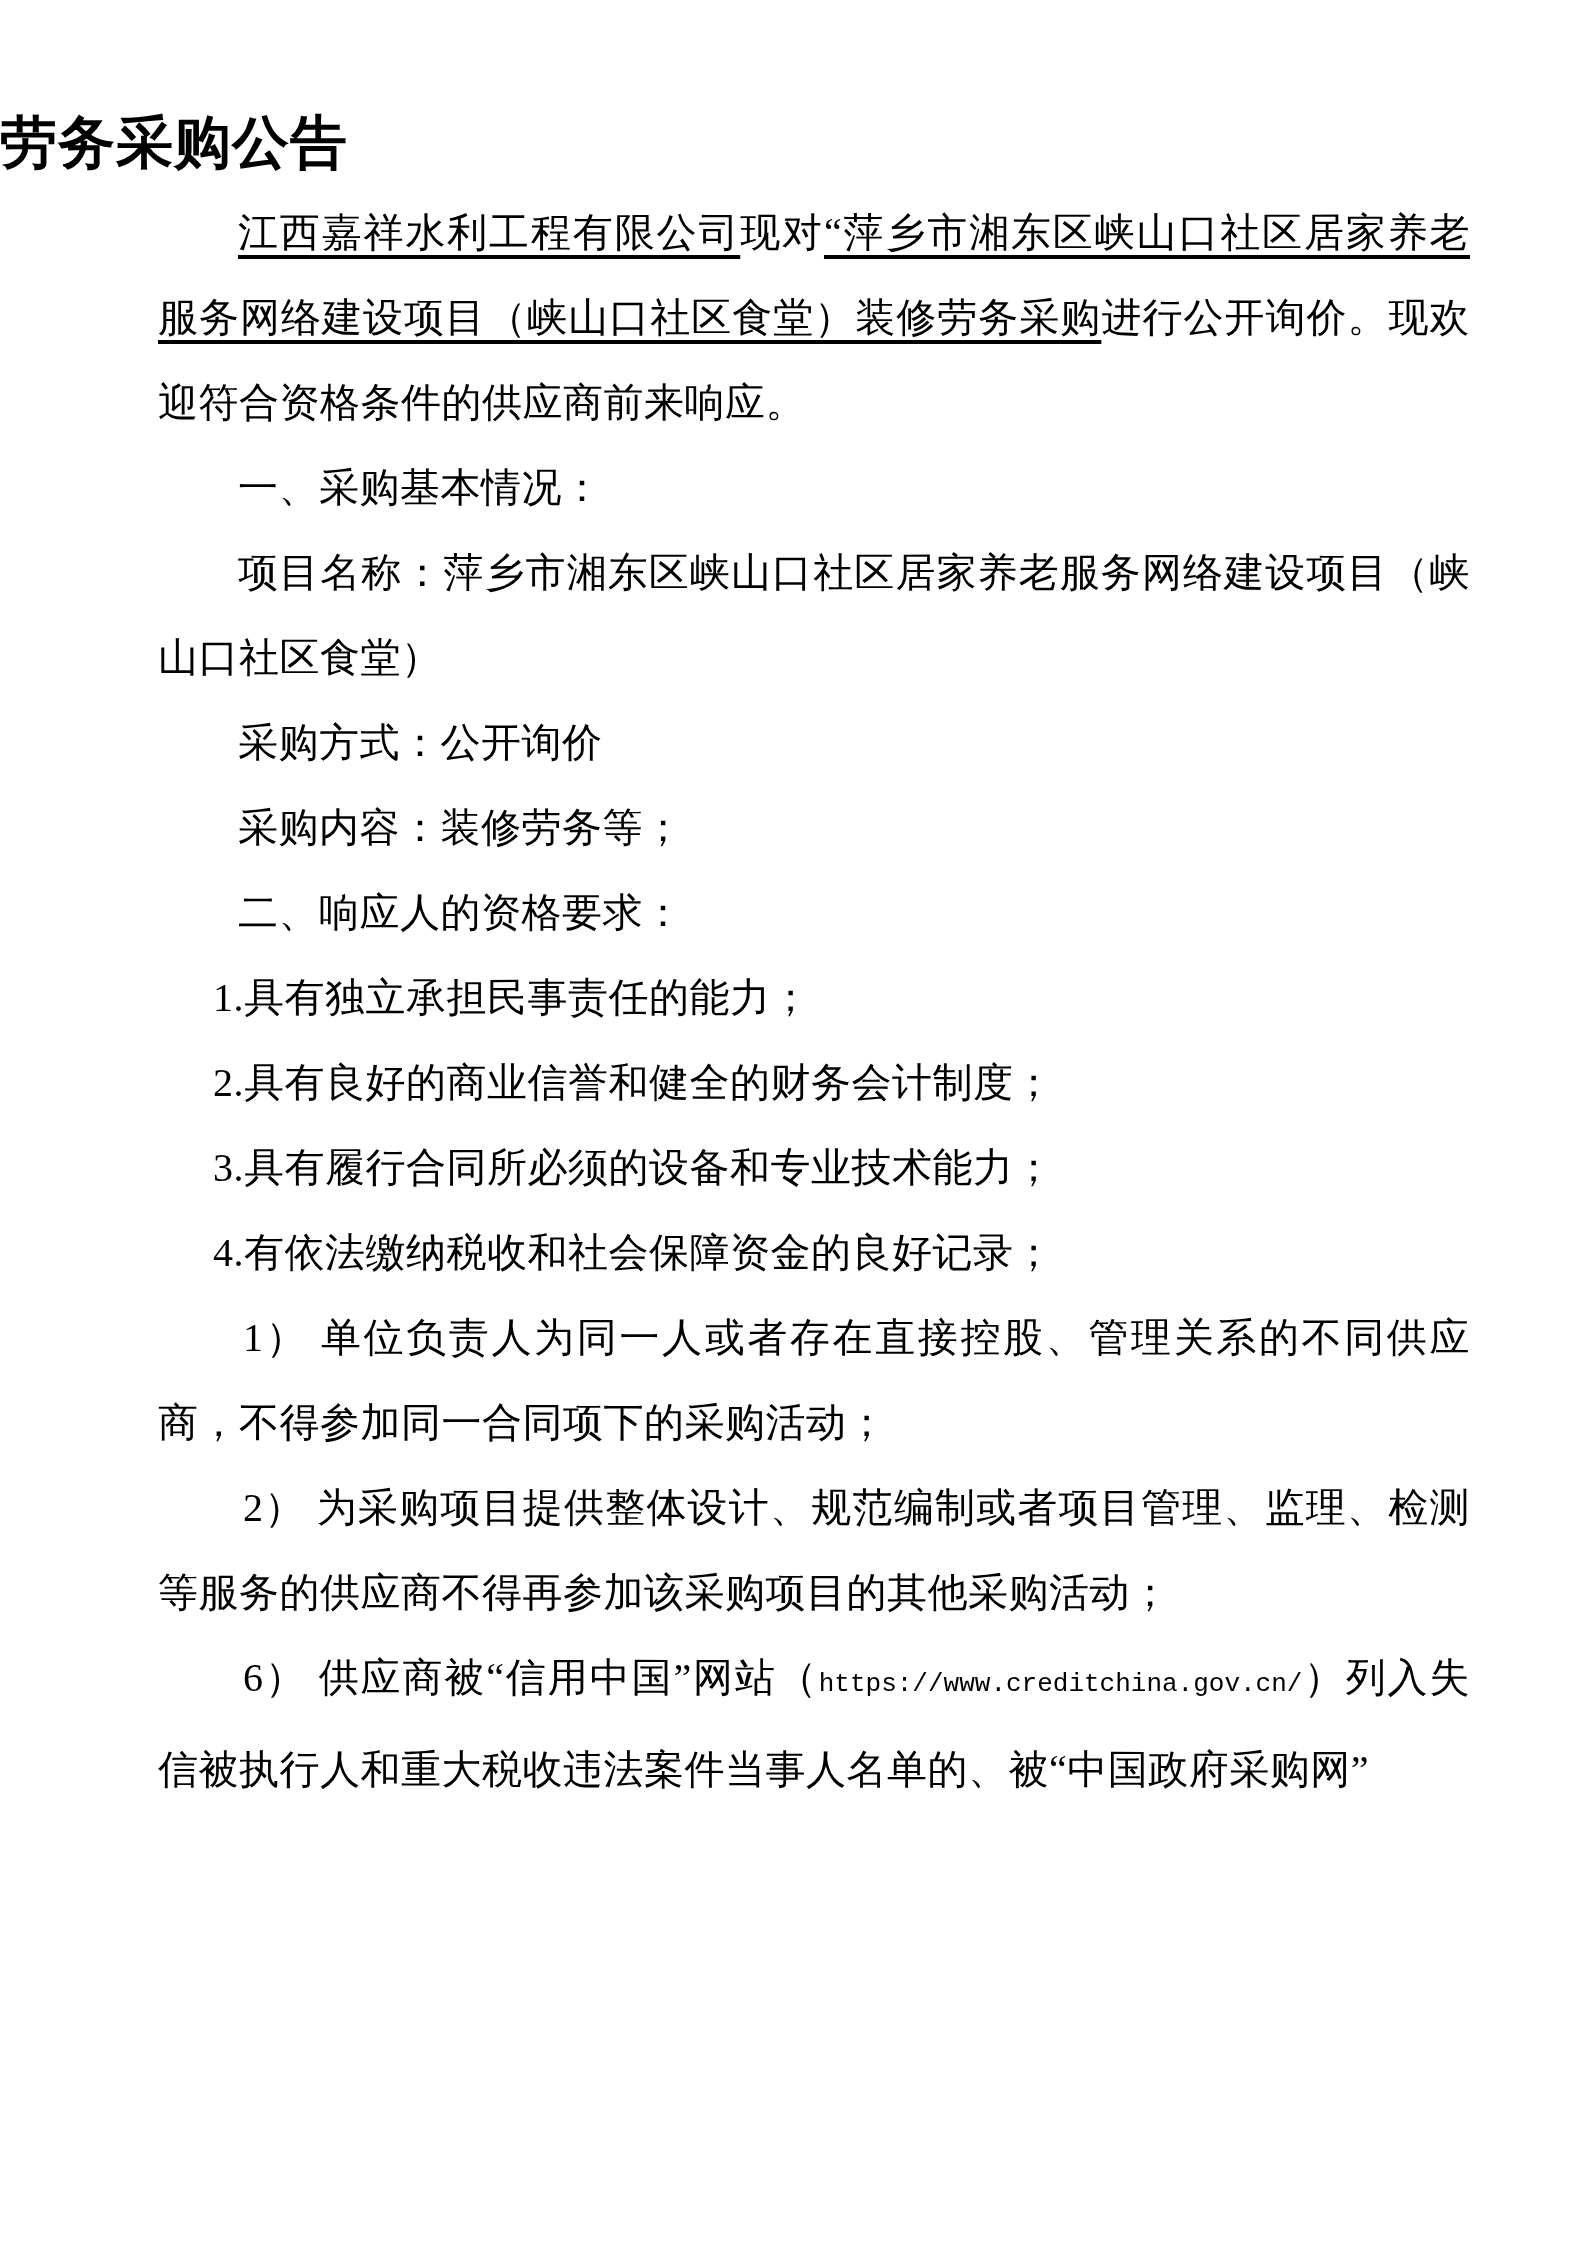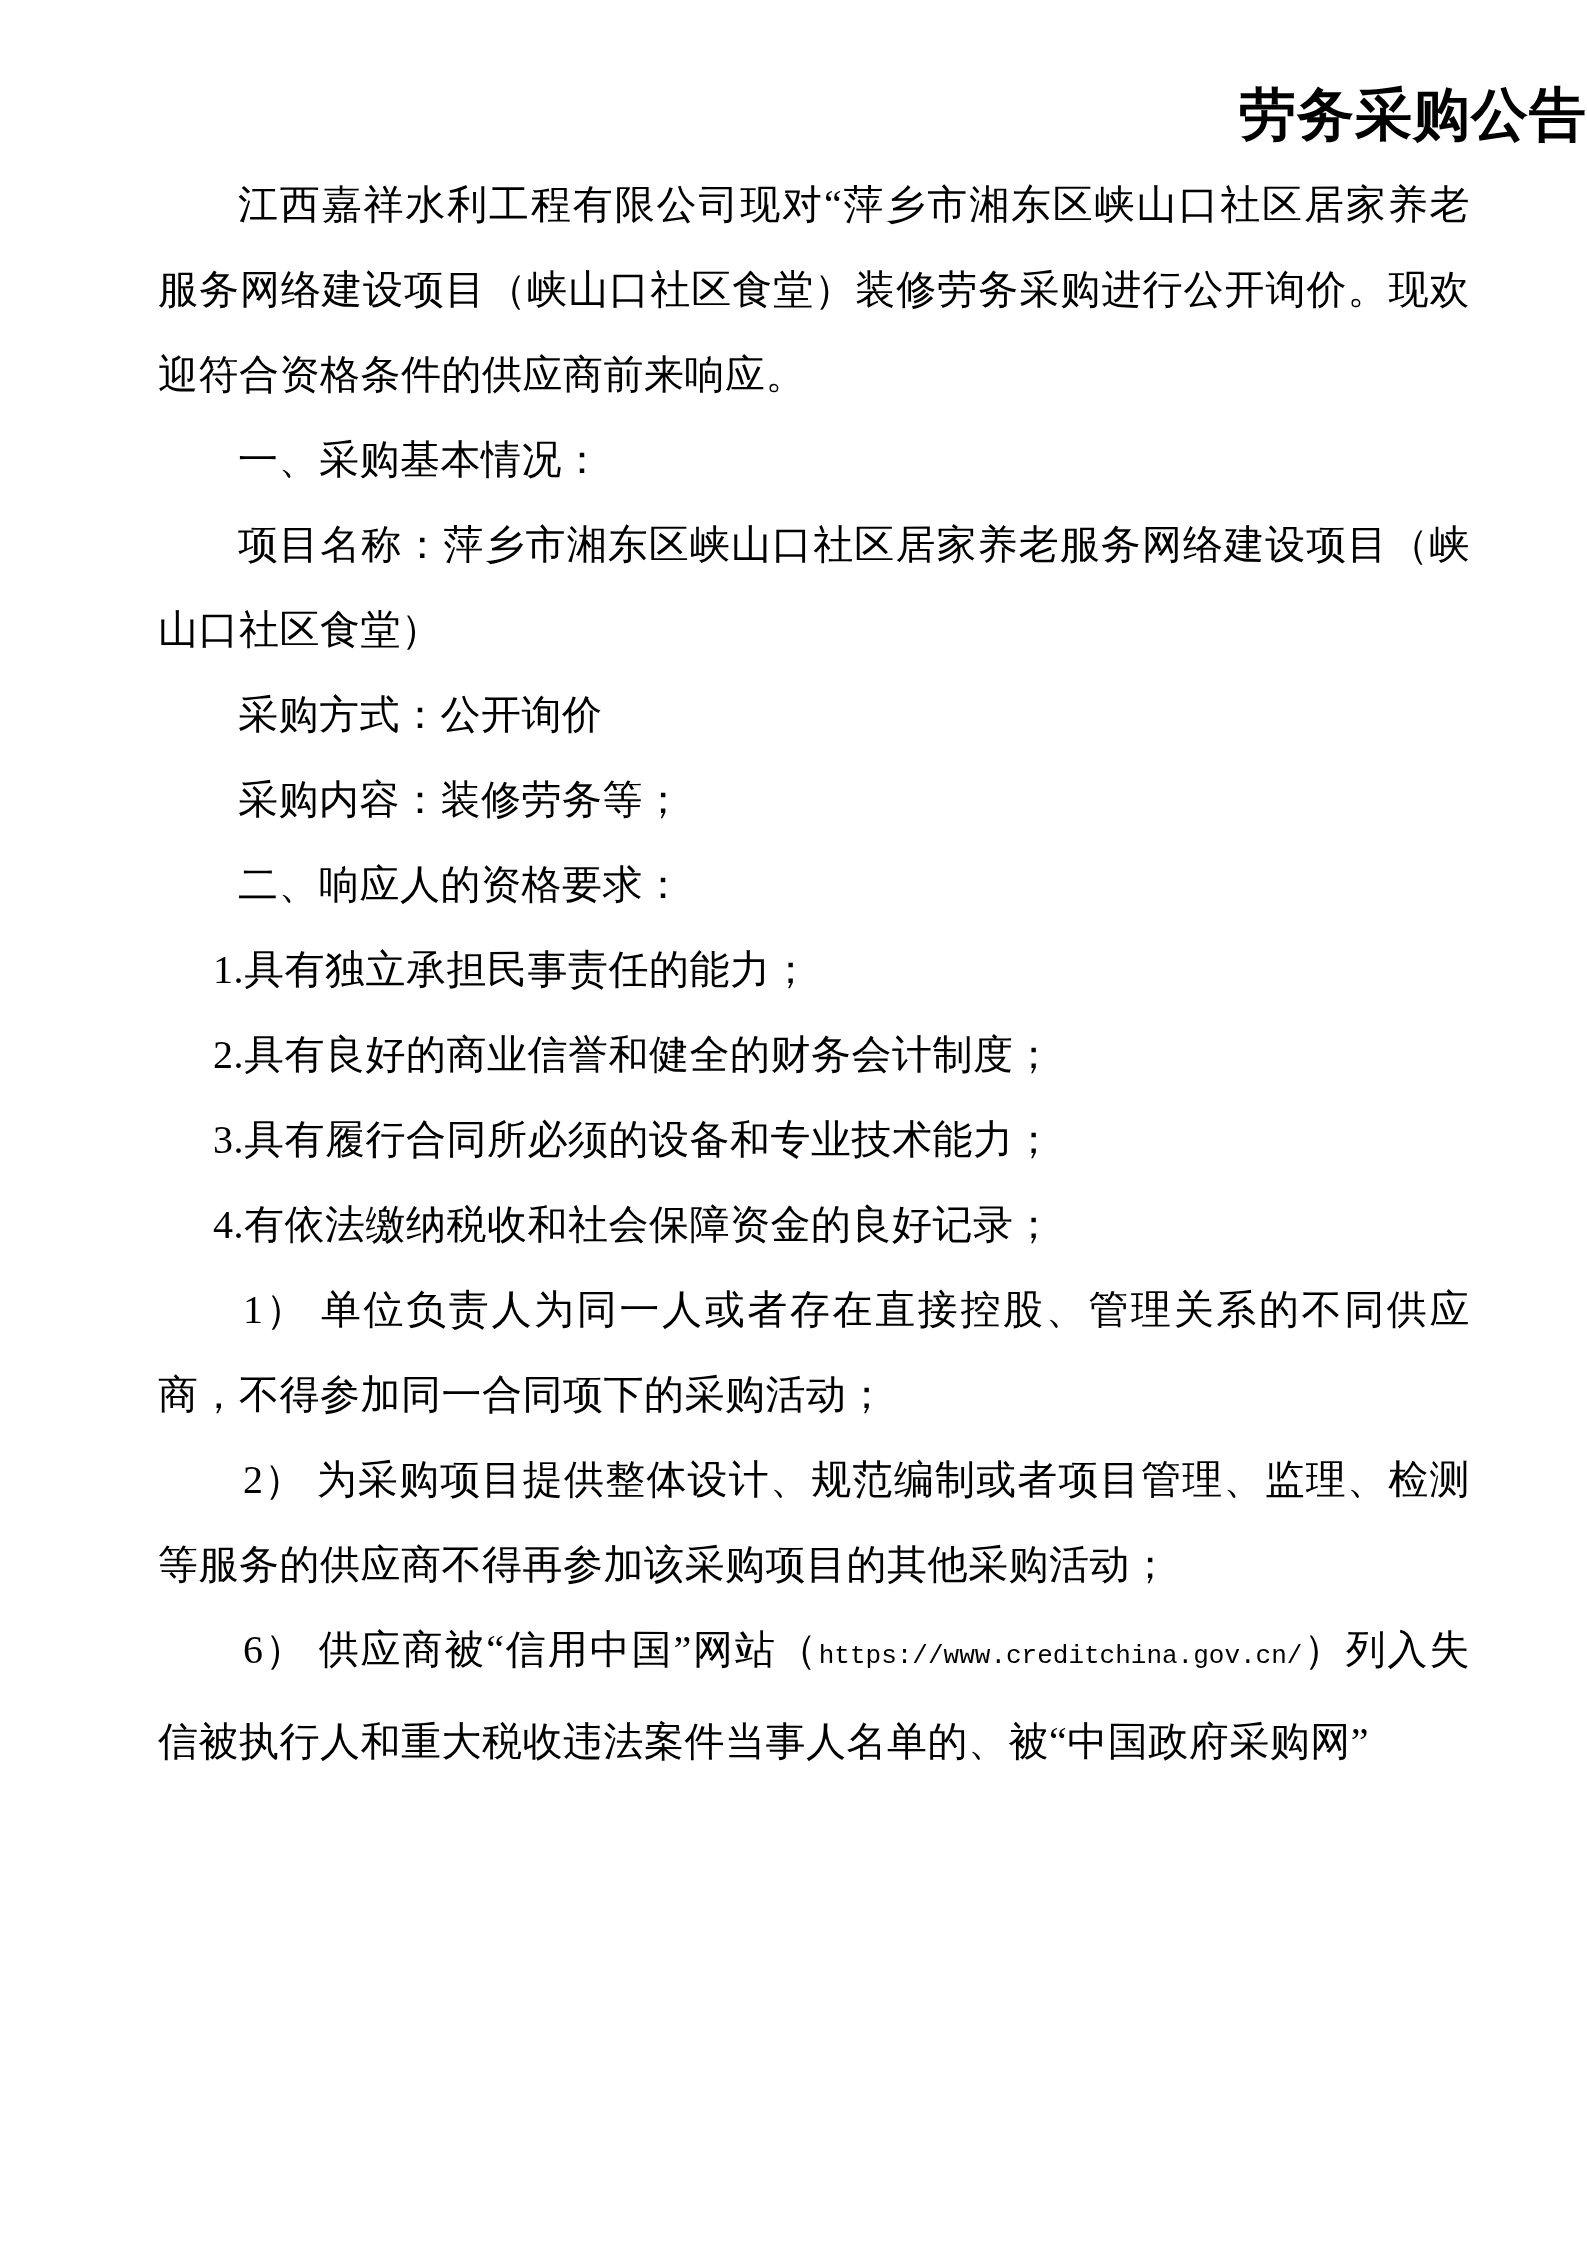--- a/index.html
+++ b/index.html
@@ -11,39 +11,40 @@
     color:#000000;
     font-family:"Liberation Serif","DejaVu Serif",serif;
     overflow:hidden;
     box-sizing:border-box;
   }
   .content{
     padding:0 117px 0 158px;
   }
   h1.title{
     margin:0 0 12px 0;
-    padding-top:80px;
+    padding-top:108px;
     font-size:57px;
     line-height:70px;
     font-weight:700;
-    text-align:right;
+    text-align:left;
     letter-spacing:1px;
   }
   p.para{
     margin:0;
     font-size:40px;
     line-height:85px;
     letter-spacing:0.5px;
     text-align:justify;
     text-justify:inter-character;
   }
   .ind-2{text-indent:80px;}
   .ind-num{text-indent:55px;}
   .ind-paren{text-indent:85px;}
   .u{
+    text-decoration:underline;
     text-decoration-thickness:3.5px;
     text-underline-offset:9px;
     text-decoration-skip-ink:none;
     margin-top:24px;
   }
   .url{
     font-family:"Liberation Mono","DejaVu Sans Mono",monospace;
     font-size:26px;
     letter-spacing:0;
   }

